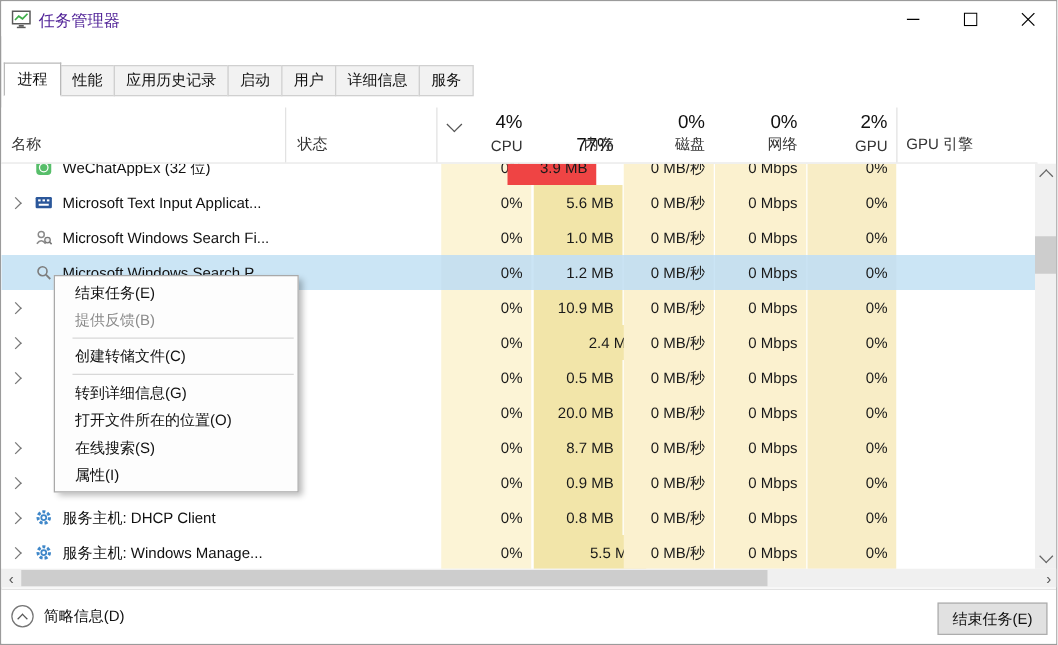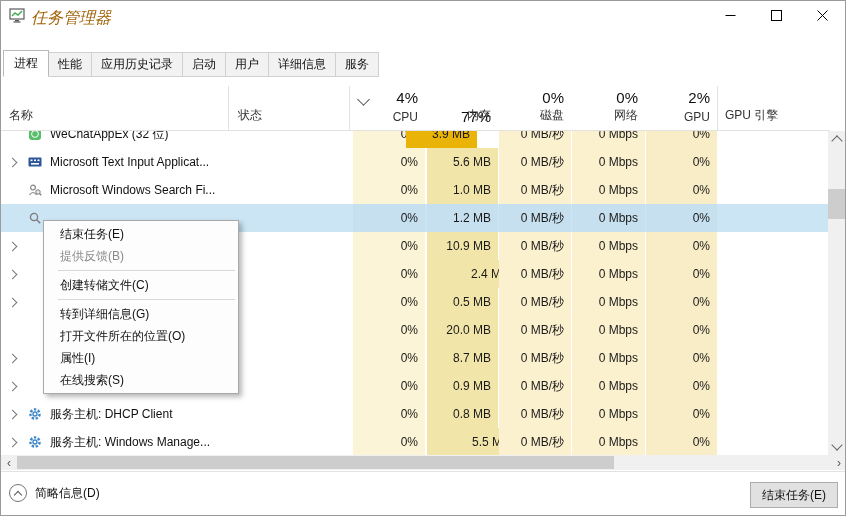--- a/index.html
+++ b/index.html
@@ -2,21 +2,21 @@
 <html><head>
 <meta charset="utf-8">
 <style>
   html,body{margin:0;padding:0;background:#fff;}
   body{font-family:"Liberation Sans","DejaVu Sans",sans-serif;-webkit-font-smoothing:antialiased;}
   .window{position:relative;width:846px;height:516px;background:#fff;border:1px solid #9b9b9b;box-sizing:border-box;overflow:hidden;}
 
   
   .titlebar{position:absolute;top:0;left:0;right:0;height:28px;background:#fff;}
   .app-icon{position:absolute;left:8px;top:6px;width:16px;height:16px;}
-  .title-text{position:absolute;left:30px;top:7px;font-size:16px;color:#a16207;font-style:italic;}
+  .title-text{position:absolute;left:30px;top:7px;font-size:13px;color:#4c1d95;}
   .win-btn{position:absolute;top:0;width:46px;height:28px;display:flex;align-items:center;justify-content:center;}
   .win-btn svg{display:block;}
 
   
   .menubar{position:absolute;top:28px;left:0;right:0;height:22px;}
   .menubar-item{display:inline-block;padding:3px 9px;font-size:12px;color:#111;}
 
   
   .tabbar{position:absolute;top:52px;left:2px;height:24px;display:flex;align-items:flex-end;font-family:Liberation Serif, serif;}
   .tab{font-size:12px;color:#111;background:#f2f2f2;border:1px solid #d0d0d0;padding:3px 9px 3px 9px;margin-right:-1px;}
@@ -147,21 +147,21 @@
 
   <div class="rows" id="rows">
       <div class="row clipped">
         <div class="row-inner">
           <svg viewBox="0 0 14 14" class="row-icon">
             <rect x="1" y="1" width="12" height="12" rx="3" fill="#57be6a"></rect>
             <circle cx="7" cy="7" r="3.4" fill="none" stroke="#fff" stroke-width="1"></circle>
           </svg>
           <span class="row-name">WeChatAppEx (32 位)</span>
           <div class="cell" style="left: 352px; width: 72px; background: rgb(252, 244, 214);">0%</div>
-          <div class="cell" style="left: 405px; width: 71px; background: #eab308;">3.9 MB</div>
+          <div class="cell" style="left: 405px; width: 71px; background: #ef4444;">3.9 MB</div>
           <div class="cell" style="left: 498px; width: 72px; background: rgb(251, 241, 207);">0 MB/秒</div>
           <div class="cell" style="left: 571px; width: 73px; background: rgb(251, 241, 207);">0 Mbps</div>
           <div class="cell" style="left: 645px; width: 71px; background: rgb(248, 237, 198);">0%</div>
         </div>
       </div>
       <div class="row">
         <div class="row-inner">
           <div class="chev-right"></div>
           <svg viewBox="0 0 14 14" class="row-icon">
             <rect x="0.5" y="2.5" width="13" height="9" rx="1" fill="#2b579a"></rect>
@@ -193,20 +193,21 @@
           <div class="cell" style="left: 571px; width: 73px; background: rgb(251, 241, 207);">0 Mbps</div>
           <div class="cell" style="left: 645px; width: 71px; background: rgb(248, 237, 198);">0%</div>
         </div>
       </div>
       <div class="row selected">
         <div class="row-inner">
           <svg viewBox="0 0 14 14" class="row-icon">
             <circle cx="6" cy="6" r="3.6" fill="none" stroke="#7d7d7d" stroke-width="1.3"></circle>
             <line x1="8.7" y1="8.7" x2="12.2" y2="12.2" stroke="#7d7d7d" stroke-width="1.5"></line>
           </svg>
+          <span class="row-name">Microsoft Windows Search P...</span>
           <div class="cell" style="left: 352px; width: 72px; background: rgb(199, 224, 239);">0%</div>
           <div class="cell" style="left: 426px; width: 71px; background: rgb(199, 224, 239);">1.2 MB</div>
           <div class="cell" style="left: 498px; width: 72px; background: rgb(199, 224, 239);">0 MB/秒</div>
           <div class="cell" style="left: 571px; width: 73px; background: rgb(199, 224, 239);">0 Mbps</div>
           <div class="cell" style="left: 645px; width: 71px; background: rgb(199, 224, 239);">0%</div>
         </div>
       </div>
       <div class="row">
         <div class="row-inner">
           <div class="chev-right"></div>
@@ -321,22 +322,22 @@
   </div>
 
   <div class="ctx" id="ctxmenu">
       <div class="ctx-item">结束任务(E)</div>
       <div class="ctx-item disabled">提供反馈(B)</div>
       <div class="ctx-sep"></div>
       <div class="ctx-item">创建转储文件(C)</div>
       <div class="ctx-sep"></div>
       <div class="ctx-item">转到详细信息(G)</div>
       <div class="ctx-item">打开文件所在的位置(O)</div>
+      <div class="ctx-item">在线搜索(S)</div>
       <div class="ctx-item">属性(I)</div>
-      <div class="ctx-item">在线搜索(S)</div>
     </div>
 
   <div class="footer-sep"></div>
   <div class="footer">
     <div class="detail-toggle">
       <div class="circle-chev">
           <div class="c"></div>
         </div>
       <span class="detail-label">简略信息(D)</span>
     </div>

